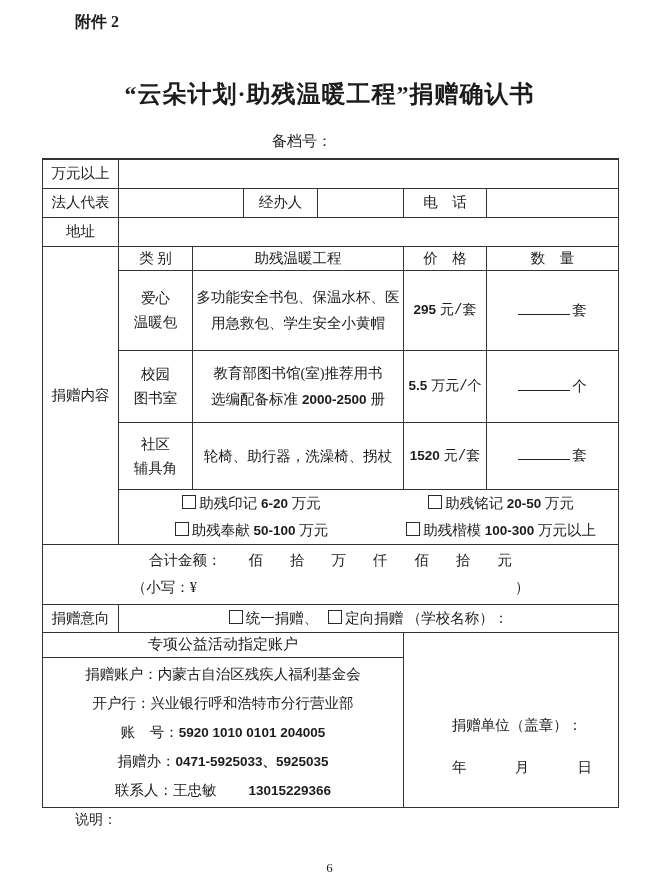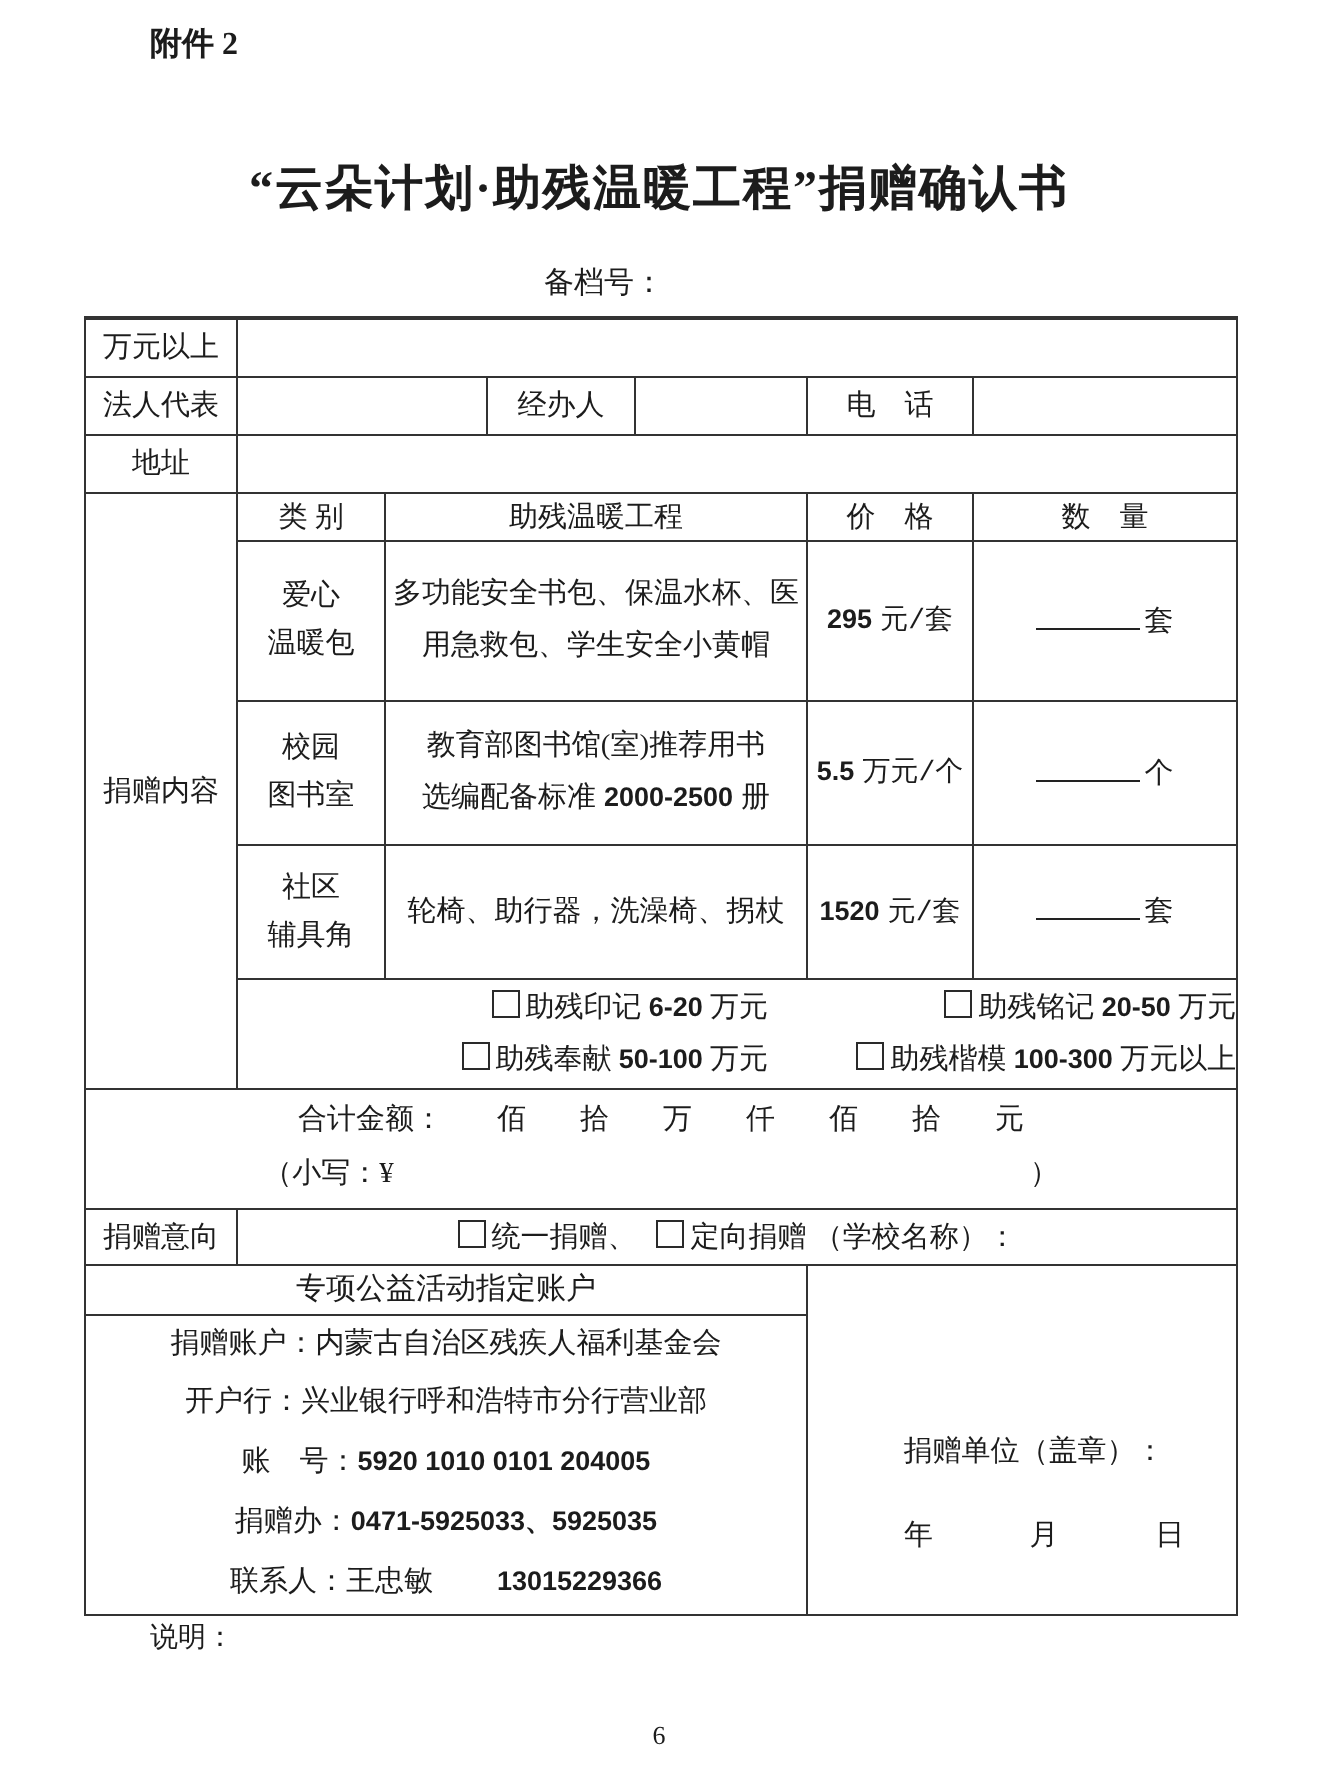--- a/index.html
+++ b/index.html
@@ -23,21 +23,21 @@
   .desc { text-align:left; padding:2px 6px; line-height:26px; font-size:14.5px; }
   .price-cell { font-size:14px; }
   .num { font-family:"Liberation Sans", sans-serif; font-weight:bold; font-size:13.5px; }
   .num-mid { margin:0 4px; }
   .unit-sp { margin-left:4px;font-family:Liberation Mono, monospace; }
   .uline { display:inline-block; width:52px; height:13px;
            border-bottom:1px solid #222; margin-right:2px; }
 
   .tier-cell { text-align:left; padding:4px 0 4px 8px; }
   .tier-grid { display:grid; grid-template-columns:265px 1fr; row-gap:4px; }
-  .tier { line-height:22px; white-space:nowrap;text-align:right; }
+  .tier { line-height:22px; white-space:nowrap; }
   .cb { display:inline-block; width:12px; height:12px; border:1px solid #2a2a2a;
         background:#fff; vertical-align:-1px; margin-right:3px; }
 
   .total-cell { text-align:left; padding:4px 0 4px 9px; }
   .total-line { line-height:27px; }
   .unit-char { display:inline-block; margin-left:27px; }
   .amount-blank { display:inline-block; width:318px; height:14px; }
 
   .intent-cell { text-align:left; padding-left:8px; }
   .intent-gap { margin-left:10px; }

